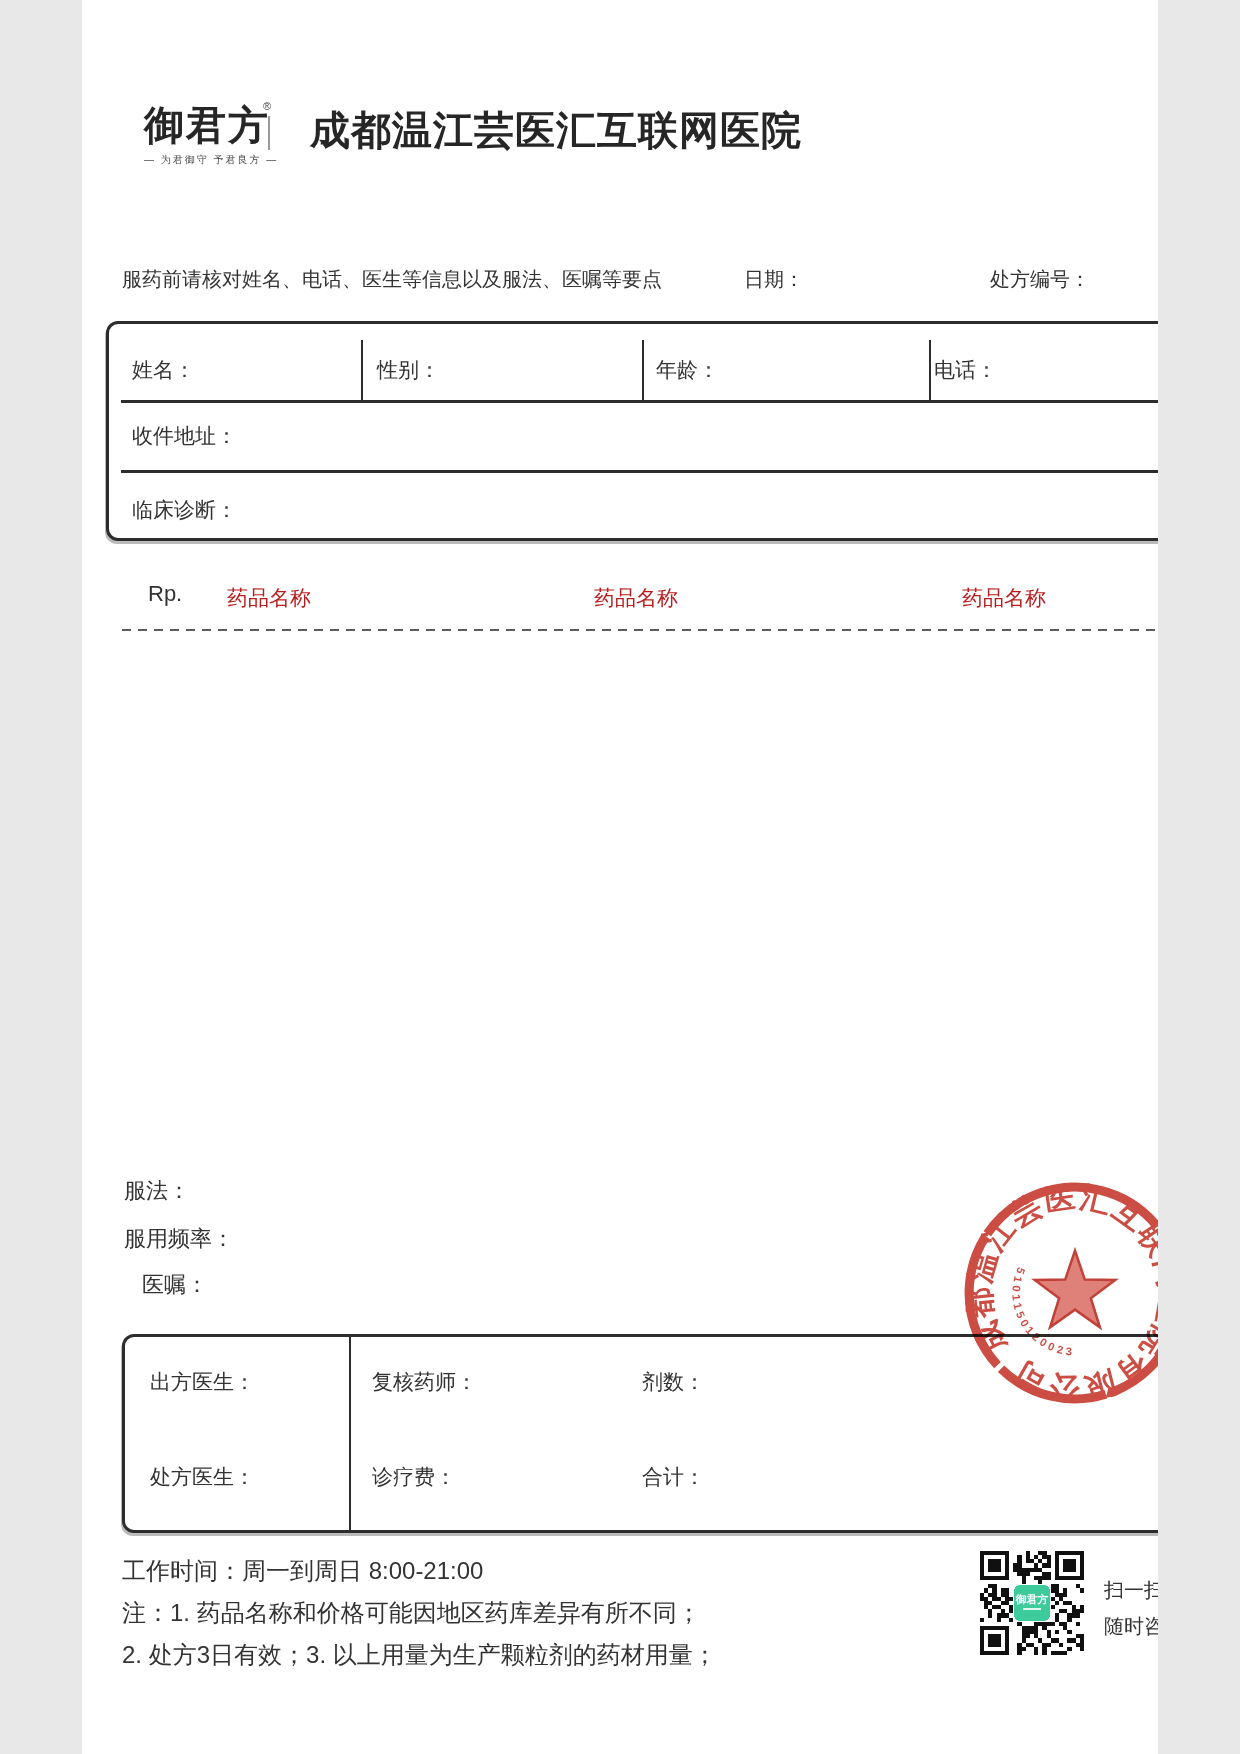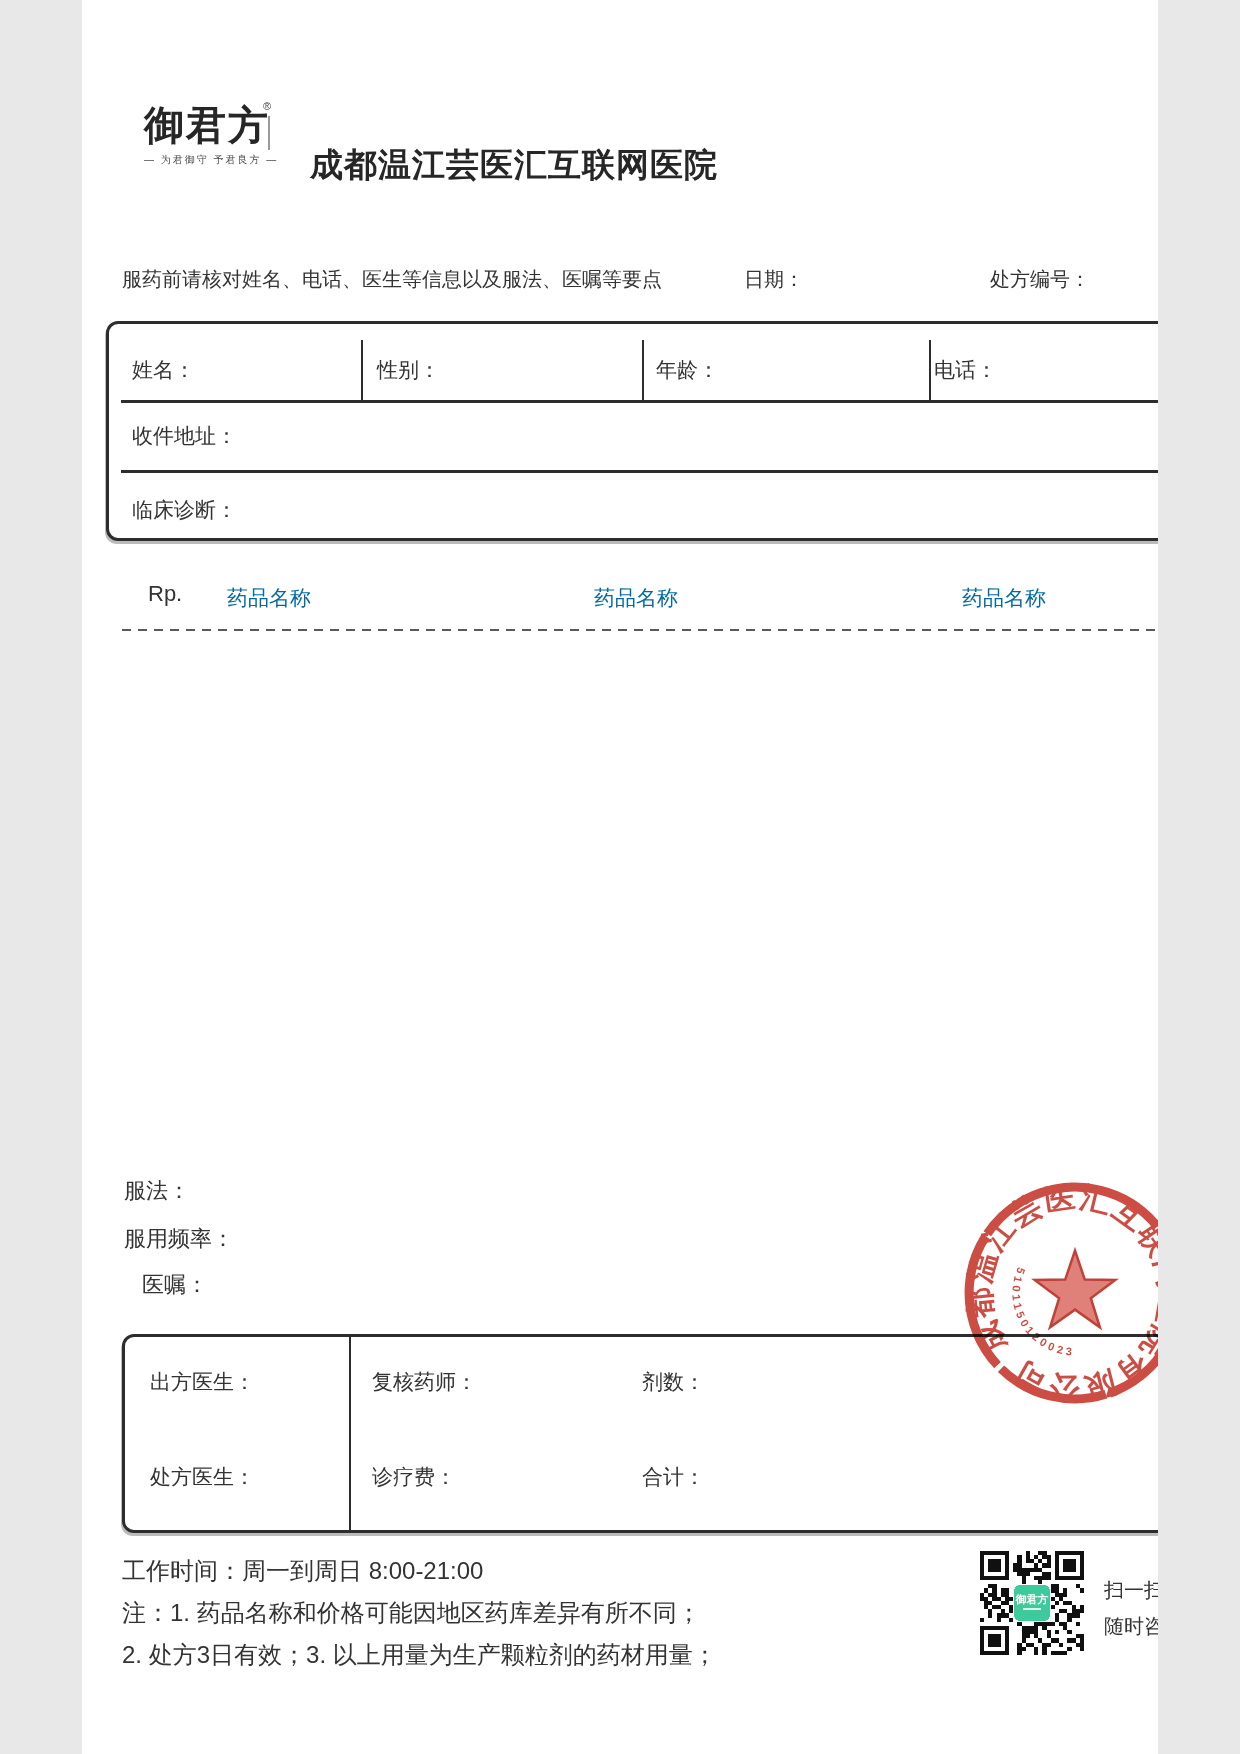--- a/index.html
+++ b/index.html
@@ -8,40 +8,40 @@
     background:#ffffff;overflow:hidden;
     font-family:"Liberation Sans",sans-serif;color:#2e2e2e;
   }
   .abs{position:absolute;white-space:nowrap;}
 
   
   .logo-name{left:62px;top:98px;font-size:40px;font-weight:700;letter-spacing:2px;color:#262626;font-family:"DejaVu Serif",serif;}
   .logo-reg{left:181px;top:100px;font-size:11px;color:#444;}
   .logo-vertline{left:186px;top:116px;width:2px;height:34px;background:#9a9a9a;}
   .logo-tagline{left:62px;top:153px;font-size:10px;letter-spacing:2px;color:#4a4a4a;}
-  .hospital-title{left:228px;top:103px;font-size:33px;font-weight:700;letter-spacing:1px;color:#262626;margin-top:40px;}
+  .hospital-title{left:228px;top:103px;font-size:40px;font-weight:700;letter-spacing:1px;color:#262626;}
 
   
   .notice-text{left:40px;top:266px;font-size:20px;color:#333;}
   .date-label{left:662px;top:266px;font-size:20px;color:#333;}
   .rxno-label{left:908px;top:266px;font-size:20px;color:#333;}
 
   
   .box{
     position:absolute;border:3px solid #2d2d2d;border-radius:12px;background:#fff;
     box-shadow:-1px 3px 0 rgba(60,60,60,.35);
   }
   .patient-box{left:24px;top:321px;width:1136px;height:214px;}
   .lbl{position:absolute;font-size:21px;color:#333;white-space:nowrap;}
   .vdiv{position:absolute;top:16px;width:2px;height:62px;background:#2d2d2d;}
   .hline{position:absolute;left:12px;width:1112px;height:3px;background:#2d2d2d;}
 
   
   .rp-label{left:66px;top:581px;font-size:22px;color:#333;}
-  .drug-col{top:584px;font-size:21px;color:#0369a1;}
+  .drug-col{top:584px;font-size:21px;color:#b91c1c;}
   .dashed-line{
     left:40px;top:629px;width:1166px;height:2px;
     background:repeating-linear-gradient(90deg,#5a5a5a 0 9px,transparent 9px 16px);
   }
 
   
   .usage-lbl{left:42px;font-size:22px;color:#333;}
 
   
   .signoff-table{left:40px;top:1334px;width:1136px;height:193px;}

